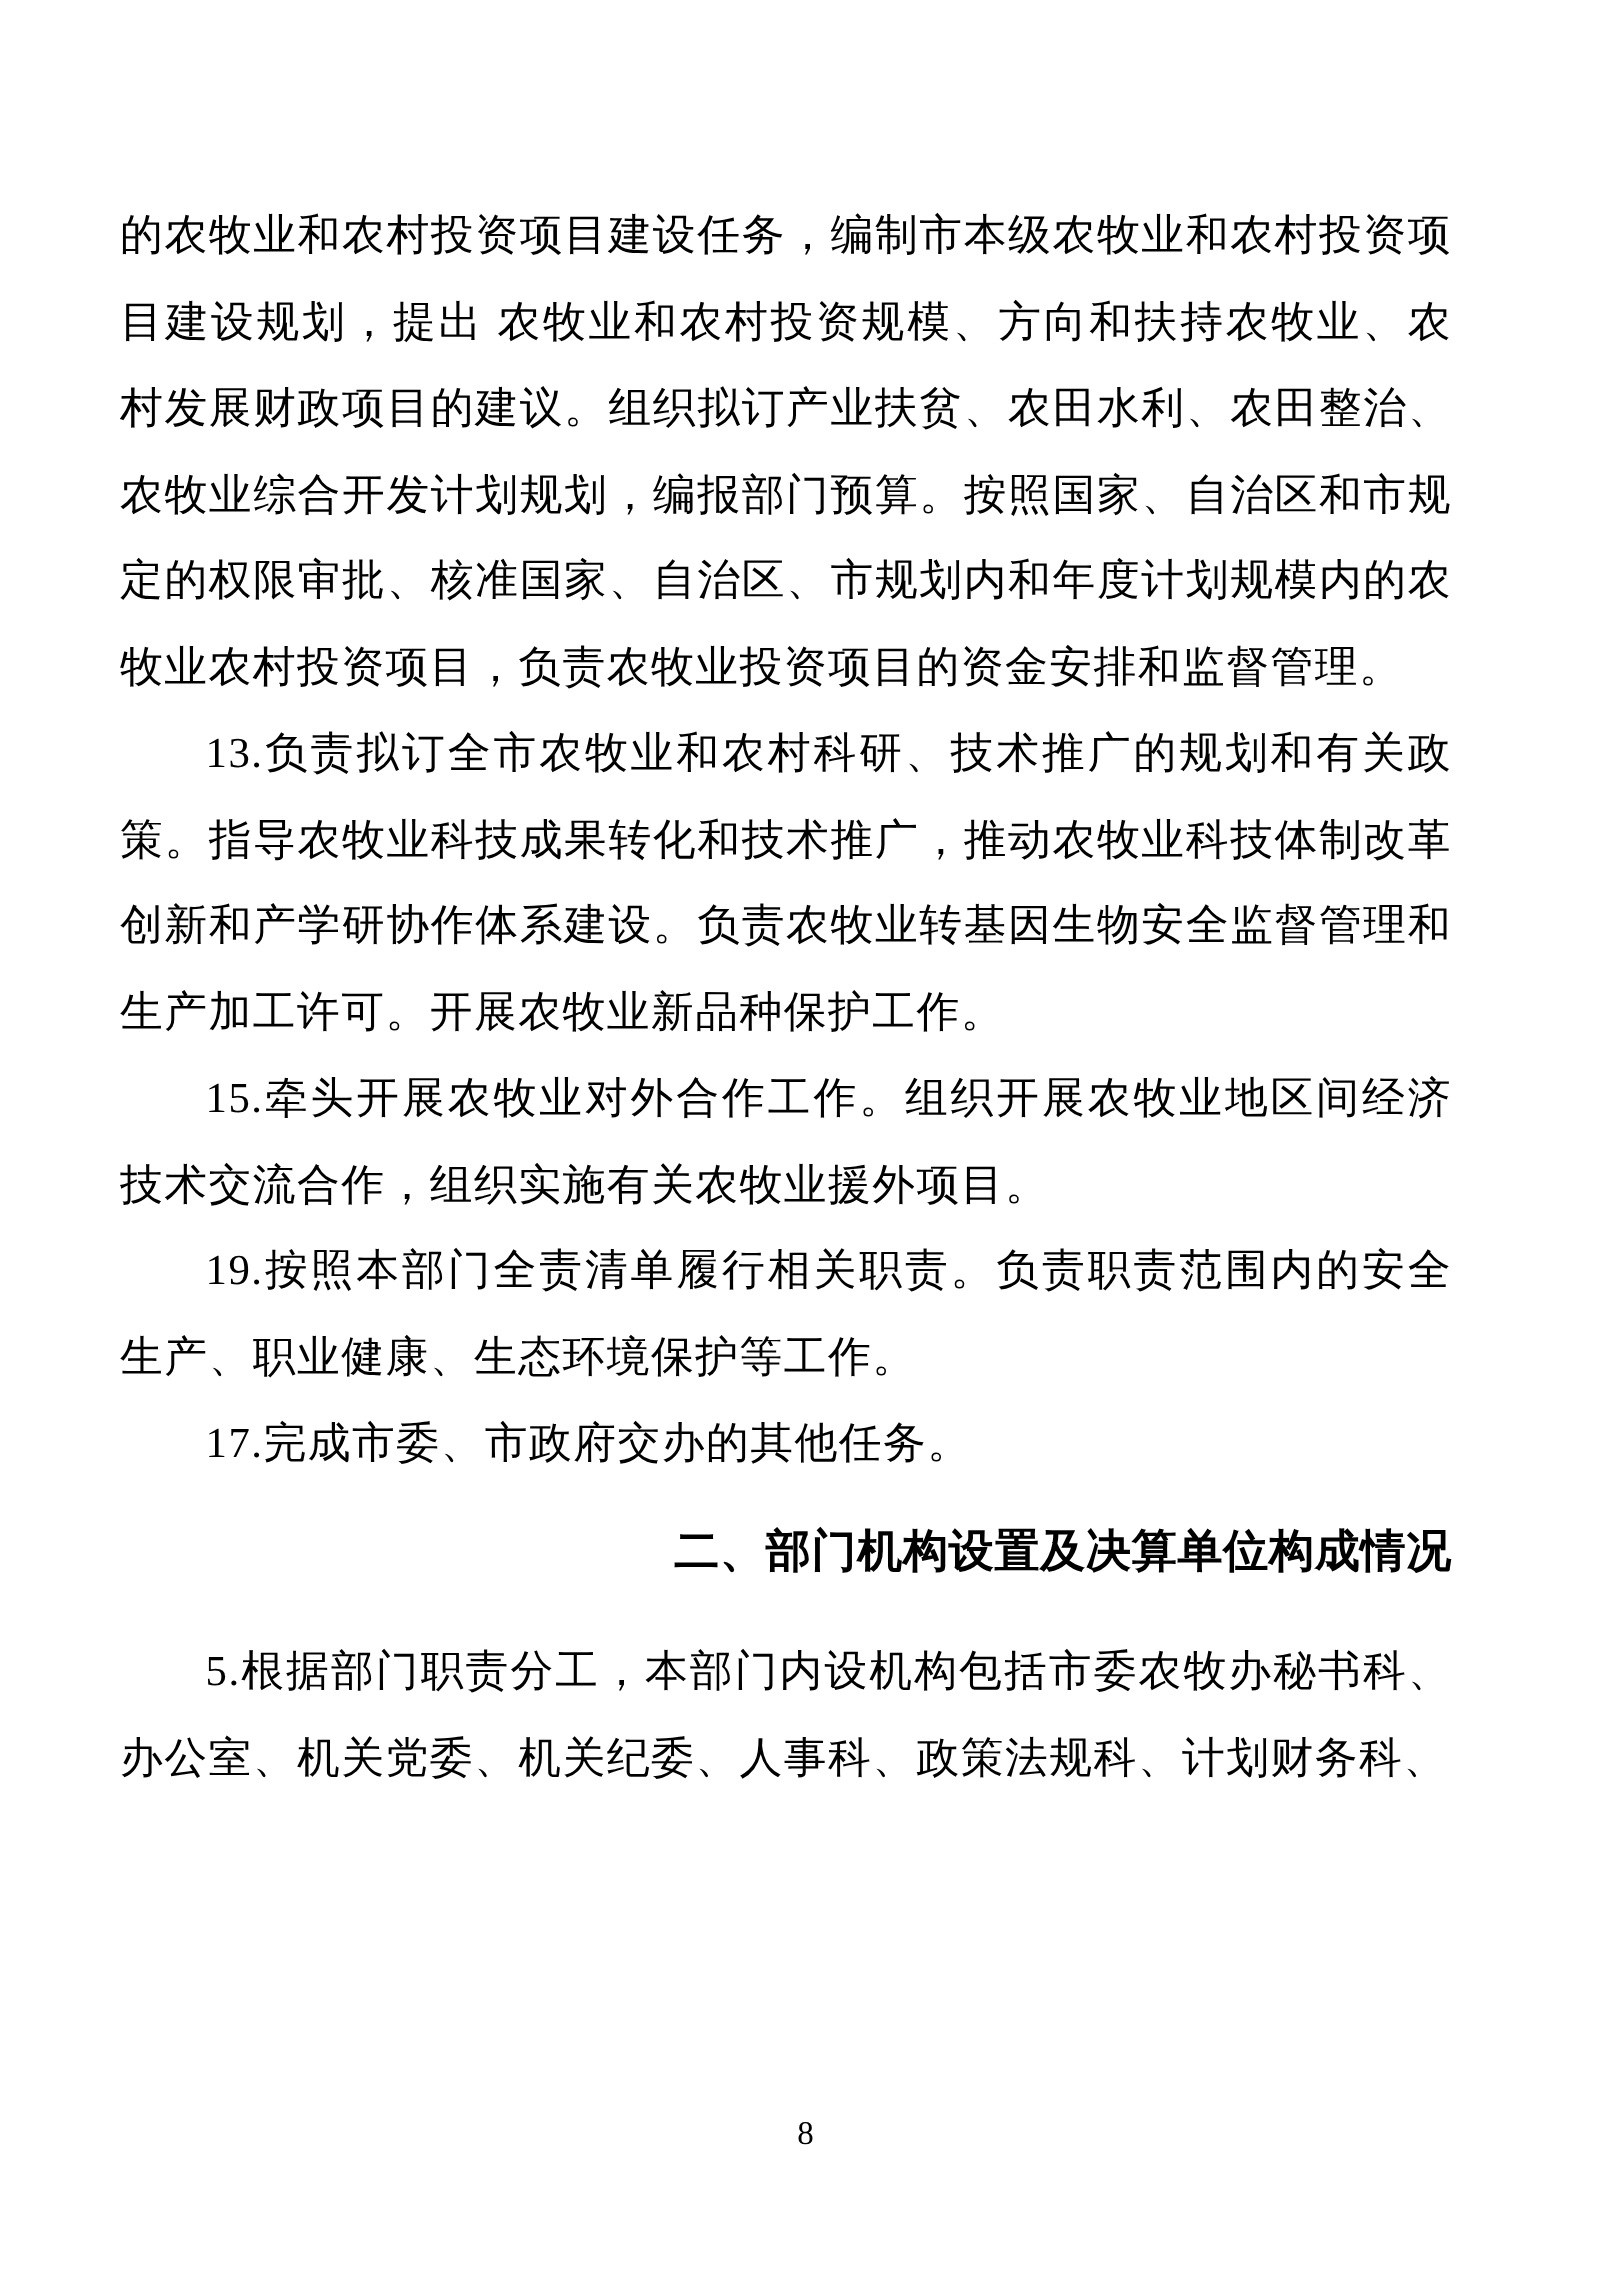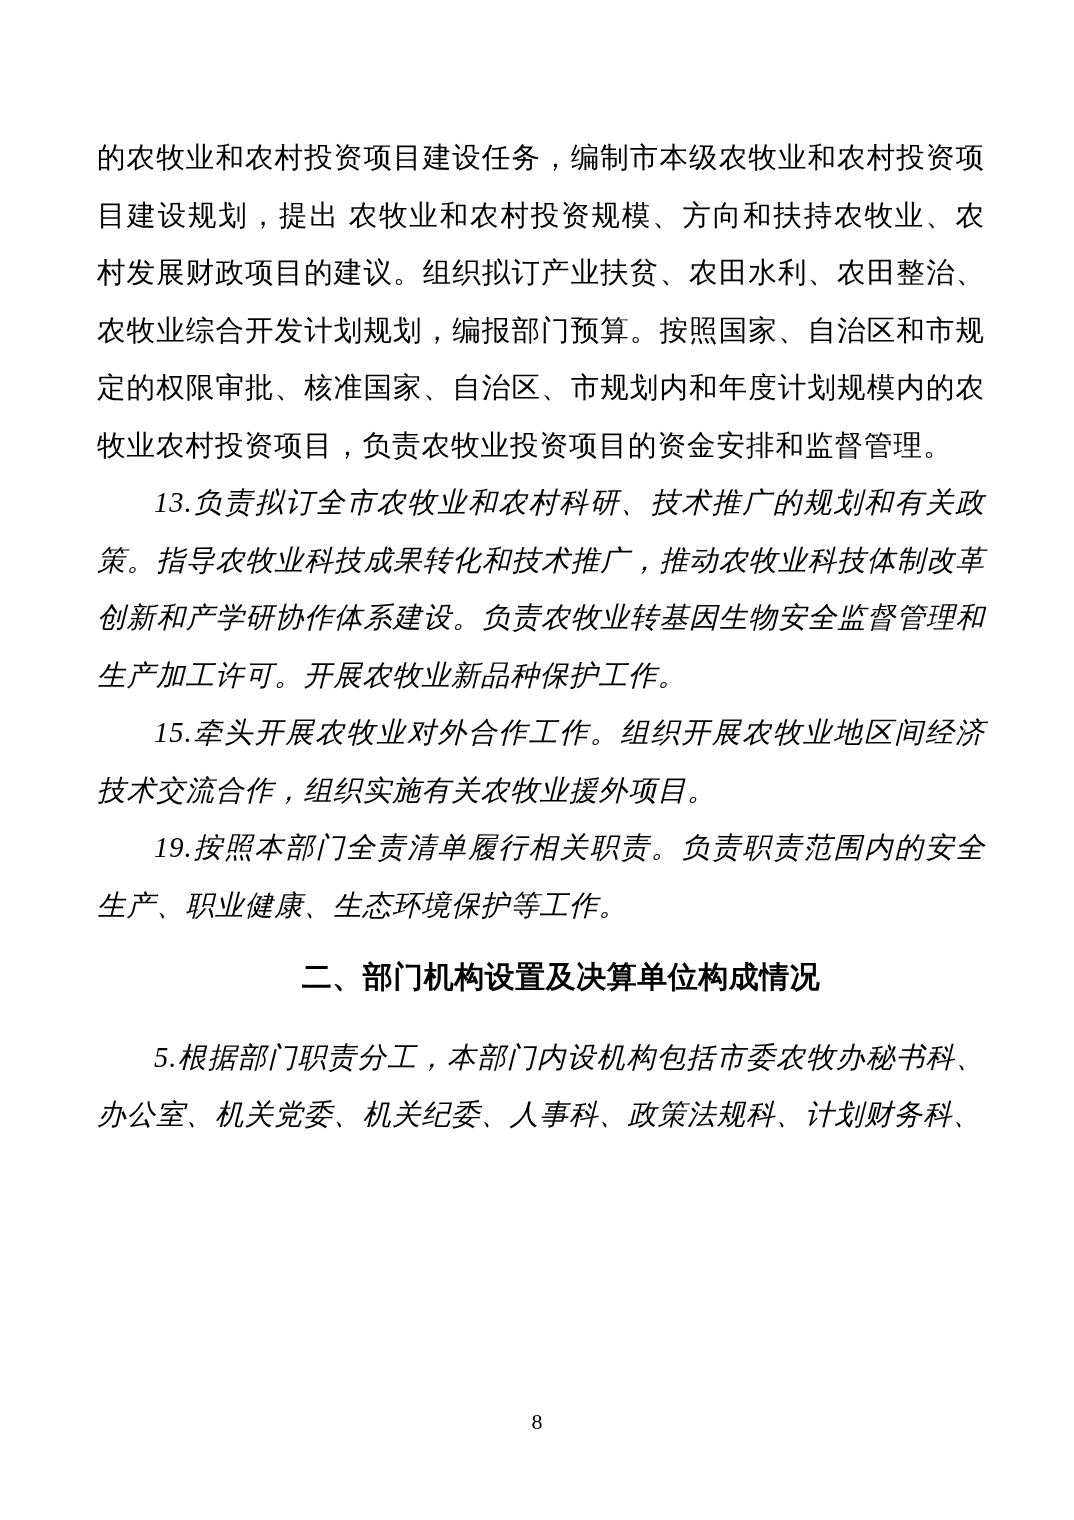--- a/index.html
+++ b/index.html
@@ -9,51 +9,50 @@
   }
   .page {
     position: relative;
     width: 1074px;
     height: 1520px;
     background: #ffffff;
     overflow: hidden;
   }
   .content {
     position: absolute;
-    left: 97px;
+    left: 80px;
     top: 129px;
     width: 888px;
   }
   .para {
     margin: 0;
     padding: 0;
     color: #000000;
     font-family: "Liberation Serif", "DejaVu Serif", serif;
     font-size: 28.5px;
     line-height: 57.5px;
     letter-spacing: 1px;
     text-align: justify;
     text-justify: inter-character;
     word-break: break-all;
   }
   .indent {
     text-indent: 57px;
-    font-style: italic;
   }
   .heading {
     margin: 14px 0 23px 0;
     padding: 0;
     color: #000000;
     font-family: "Liberation Sans", "DejaVu Sans", sans-serif;
     font-weight: bold;
     font-size: 30px;
     line-height: 57.5px;
     letter-spacing: 0.5px;
     text-indent: 40px;
-    text-align: center;
+    text-align: right;
   }
   .page-number {
     position: absolute;
     left: 0;
     top: 1408px;
     width: 100%;
     text-align: center;
     color: #000000;
     font-family: "Liberation Serif", "DejaVu Serif", serif;
     font-size: 22px;
@@ -62,17 +61,18 @@
 </style>
 </head>
 <body>
 
 <div class="page">
   <div class="content">
     <p class="para">的农牧业和农村投资项目建设任务，编制市本级农牧业和农村投资项目建设规划，提出 农牧业和农村投资规模、方向和扶持农牧业、农村发展财政项目的建议。组织拟订产业扶贫、农田水利、农田整治、农牧业综合开发计划规划，编报部门预算。按照国家、自治区和市规定的权限审批、核准国家、自治区、市规划内和年度计划规模内的农牧业农村投资项目，负责农牧业投资项目的资金安排和监督管理。</p>
     <p class="para indent">13.负责拟订全市农牧业和农村科研、技术推广的规划和有关政策。指导农牧业科技成果转化和技术推广，推动农牧业科技体制改革创新和产学研协作体系建设。负责农牧业转基因生物安全监督管理和生产加工许可。开展农牧业新品种保护工作。</p>
     <p class="para indent">15.牵头开展农牧业对外合作工作。组织开展农牧业地区间经济技术交流合作，组织实施有关农牧业援外项目。</p>
     <p class="para indent">19.按照本部门全责清单履行相关职责。负责职责范围内的安全生产、职业健康、生态环境保护等工作。</p>
+    <p class="para indent">17.完成市委、市政府交办的其他任务。</p>
     <h2 class="heading">二、部门机构设置及决算单位构成情况</h2>
     <p class="para indent">5.根据部门职责分工，本部门内设机构包括市委农牧办秘书科、办公室、机关党委、机关纪委、人事科、政策法规科、计划财务科、</p>
   </div>
   <div class="page-number">8</div>
 </div>
 
 </body></html>

